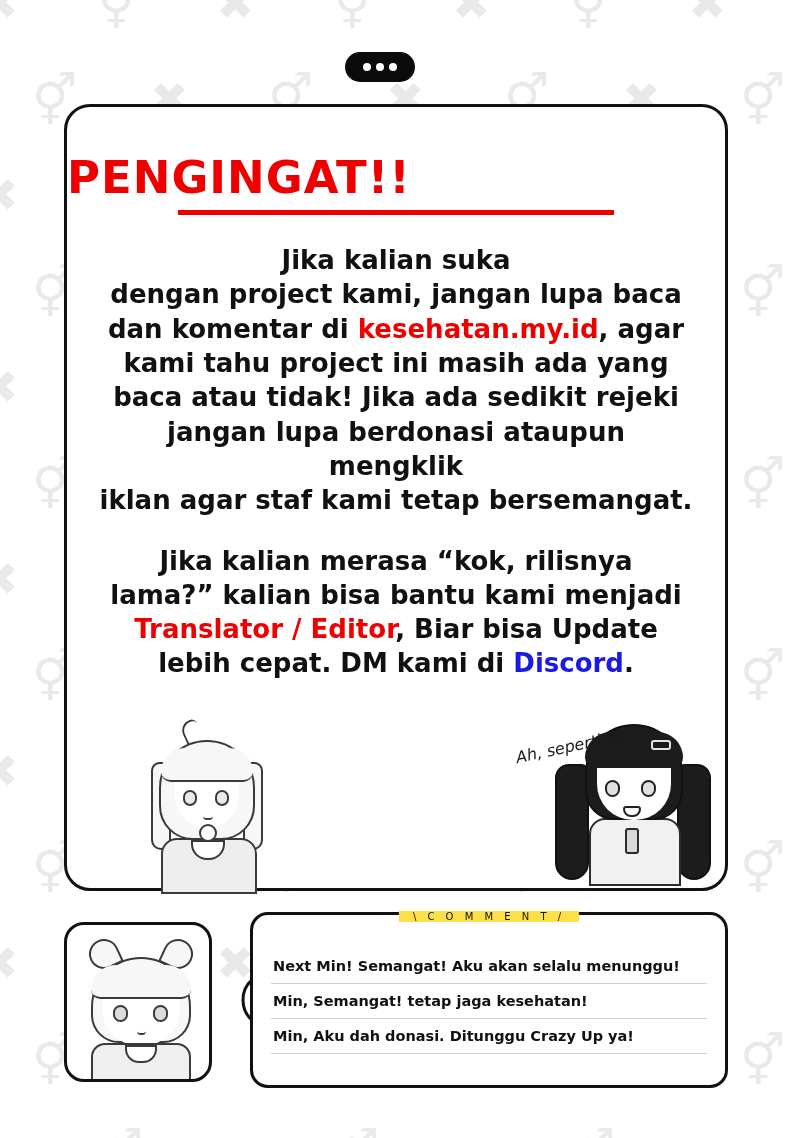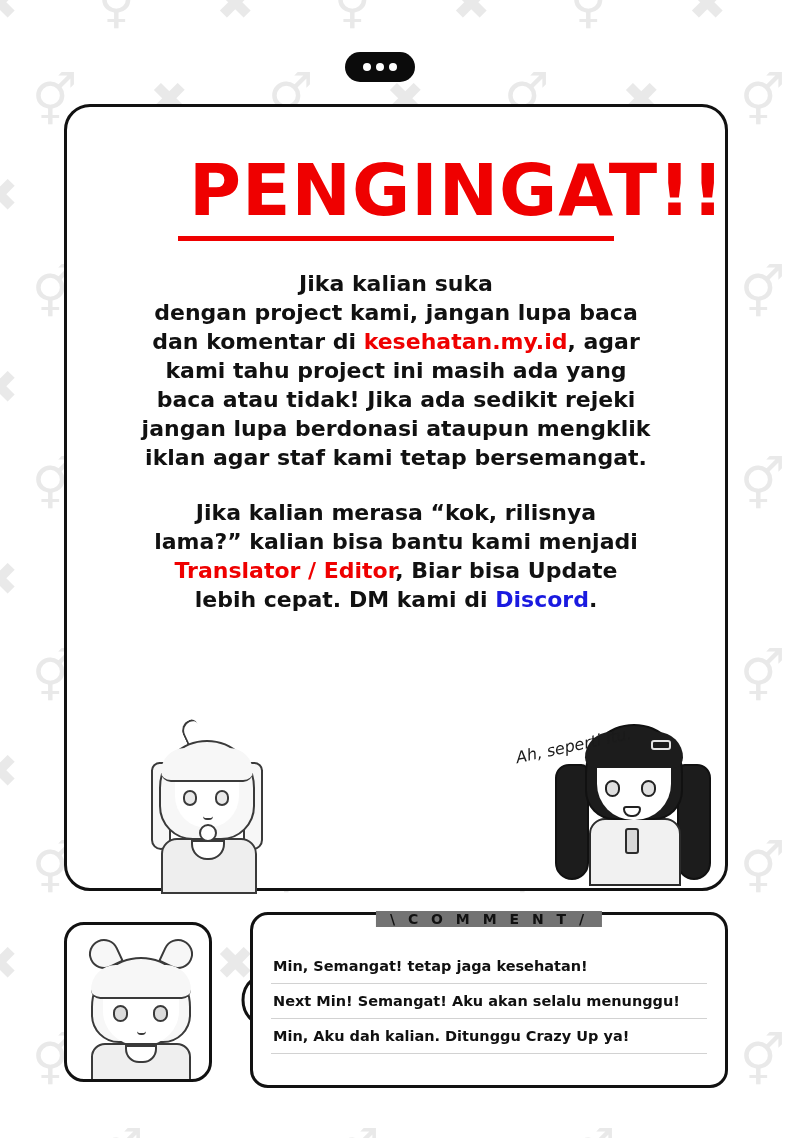--- a/index.html
+++ b/index.html
@@ -46,40 +46,40 @@
     position: absolute;
     left: 64px; top: 104px;
     width: 664px; height: 787px;
     background: #ffffff;
     border: 3px solid #111111;
     border-radius: 26px;
   }
 
   #reminder-title {
     margin-top: 48px;
-    text-align: right;
+    text-align: left;
     color: #ef0000;
     font-family: "DejaVu Sans", sans-serif;
     font-weight: bold;
-    font-size: 71px;
+    font-size: 45px;
     letter-spacing: 1px;
     line-height: 1;
   }
   #title-underline {
     width: 436px; height: 5px;
     background: #ef0000;
     margin: 10px auto 0 auto;
   }
 
   #body-text {
     margin: 28px 30px 0 30px;
     text-align: center;
     color: #111111;
     font-weight: bold;
-    font-size: 22px;
+    font-size: 26px;
     line-height: 1.32;
   }
   #body-text .red { color: #ef0000; }
   #body-text .blue { color: #1a1ae0; }
   #body-text p + p { margin-top: 26px; }
 
   
   .hand-text {
     position: absolute;
     font-family: "DejaVu Sans", sans-serif;
@@ -334,24 +334,24 @@
     left: 186px; top: 0px;
     width: 478px; height: 176px;
     border: 3px solid #111111;
     border-radius: 18px;
     background: #ffffff;
   }
   #comment-label {
     position: absolute;
     left: 50%; top: -4px;
     transform: translate(-50%, 0);
-    background: #737373;
+    background: #fde047;
     padding: 0 14px;
-    font-size: 14px;
-    font-weight: bold;
+    font-size: 10px;
+    font-weight: normal;
     letter-spacing: 4px;
     color: #111111;
     white-space: nowrap;
   }
   #comment-list {
     margin: 34px 0 0 0;
     padding: 0 18px;
     list-style: none;
   }
   #comment-list li {
@@ -537,18 +537,18 @@
     </div>
   </div>
 
   <svg id="comment-tail" viewBox="0 0 18 44">
     <path d="M18 2 C6 12, 6 32, 18 42" fill="none" stroke="#111111" stroke-width="3"></path>
   </svg>
 
   <div id="comment-box">
     <div id="comment-label">\  C O M M E N T  /</div>
     <ul id="comment-list">
+      <li>Next Min! Semangat! Aku akan selalu menunggu!</li>
       <li>Min, Semangat! tetap jaga kesehatan!</li>
-      <li>Next Min! Semangat! Aku akan selalu menunggu!</li>
-      <li>Min, Aku dah kalian. Ditunggu Crazy Up ya!</li>
+      <li>Min, Aku dah donasi. Ditunggu Crazy Up ya!</li>
     </ul>
   </div>
 </div>
 
 </body></html>

